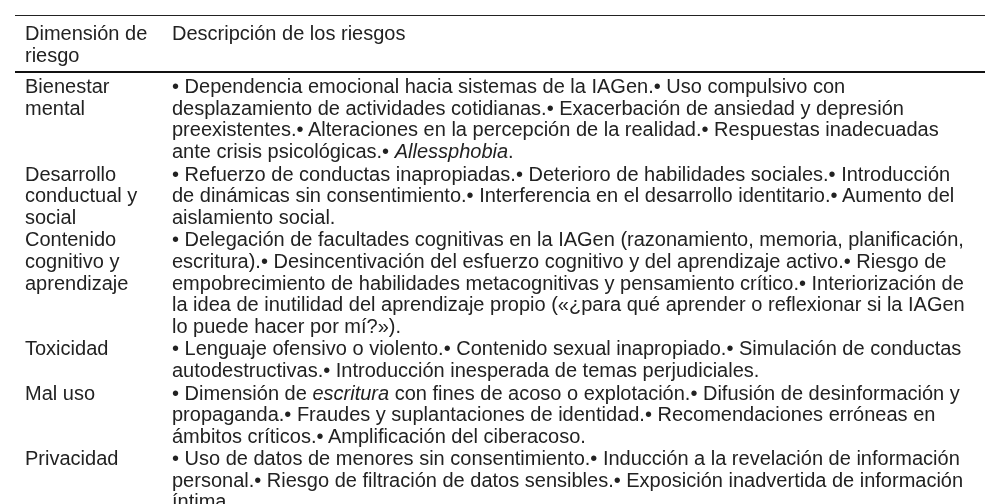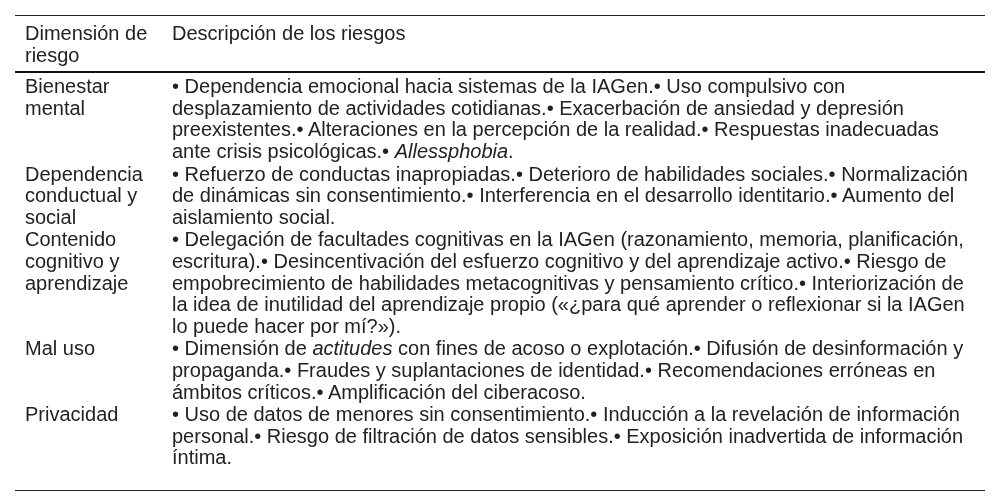--- a/index.html
+++ b/index.html
@@ -25,30 +25,34 @@
         <th class="c1">Dimensión de riesgo</th>
         <th>Descripción de los riesgos</th>
       </tr>
     </thead>
     <tbody id="tbody">
       <tr>
         <td class="c1">Bienestar mental</td>
         <td><span>• Dependencia emocional hacia sistemas de la IAGen.• Uso compulsivo con desplazamiento de actividades cotidianas.• Exacerbación de ansiedad y depresión preexistentes.• Alteraciones en la percepción de la realidad.• Respuestas inadecuadas ante crisis psicológicas.• </span><em>Allessphobia</em><span>.</span></td>
       </tr>
       <tr>
-        <td class="c1">Dependencia conductual y social</td>
-        <td><span>• Refuerzo de conductas inapropiadas.• Deterioro de habilidades sociales.• Normalización de dinámicas sin consentimiento.• Interferencia en el desarrollo identitario.• Aumento del aislamiento social.</span></td>
+        <td class="c1">Desarrollo conductual y social</td>
+        <td><span>• Refuerzo de conductas inapropiadas.• Deterioro de habilidades sociales.• Introducción de dinámicas sin consentimiento.• Interferencia en el desarrollo identitario.• Aumento del aislamiento social.</span></td>
       </tr>
       <tr>
         <td class="c1">Contenido cognitivo y aprendizaje</td>
         <td><span>• Delegación de facultades cognitivas en la IAGen (razonamiento, memoria, planificación, escritura).• Desincentivación del esfuerzo cognitivo y del aprendizaje activo.• Riesgo de empobrecimiento de habilidades metacognitivas y pensamiento crítico.• Interiorización de la idea de inutilidad del aprendizaje propio («¿para qué aprender o reflexionar si la IAGen lo puede hacer por mí?»).</span></td>
       </tr>
       <tr>
+        <td class="c1">Toxicidad</td>
+        <td><span>• Lenguaje ofensivo o violento.• Contenido sexual inapropiado.• Simulación de conductas autodestructivas.• Introducción inesperada de temas perjudiciales.</span></td>
+      </tr>
+      <tr>
         <td class="c1">Mal uso</td>
-        <td><span>• Dimensión de </span><em>actitudes</em><span> con fines de acoso o explotación.• Difusión de desinformación y propaganda.• Fraudes y suplantaciones de identidad.• Recomendaciones erróneas en ámbitos críticos.• Amplificación del ciberacoso.</span></td>
+        <td><span>• Dimensión de </span><em>escritura</em><span> con fines de acoso o explotación.• Difusión de desinformación y propaganda.• Fraudes y suplantaciones de identidad.• Recomendaciones erróneas en ámbitos críticos.• Amplificación del ciberacoso.</span></td>
       </tr>
       <tr>
         <td class="c1">Privacidad</td>
         <td><span>• Uso de datos de menores sin consentimiento.• Inducción a la revelación de información personal.• Riesgo de filtración de datos sensibles.• Exposición inadvertida de información íntima.</span></td>
       </tr>
     </tbody>
   </table>
 </div>
 
 </body></html>

